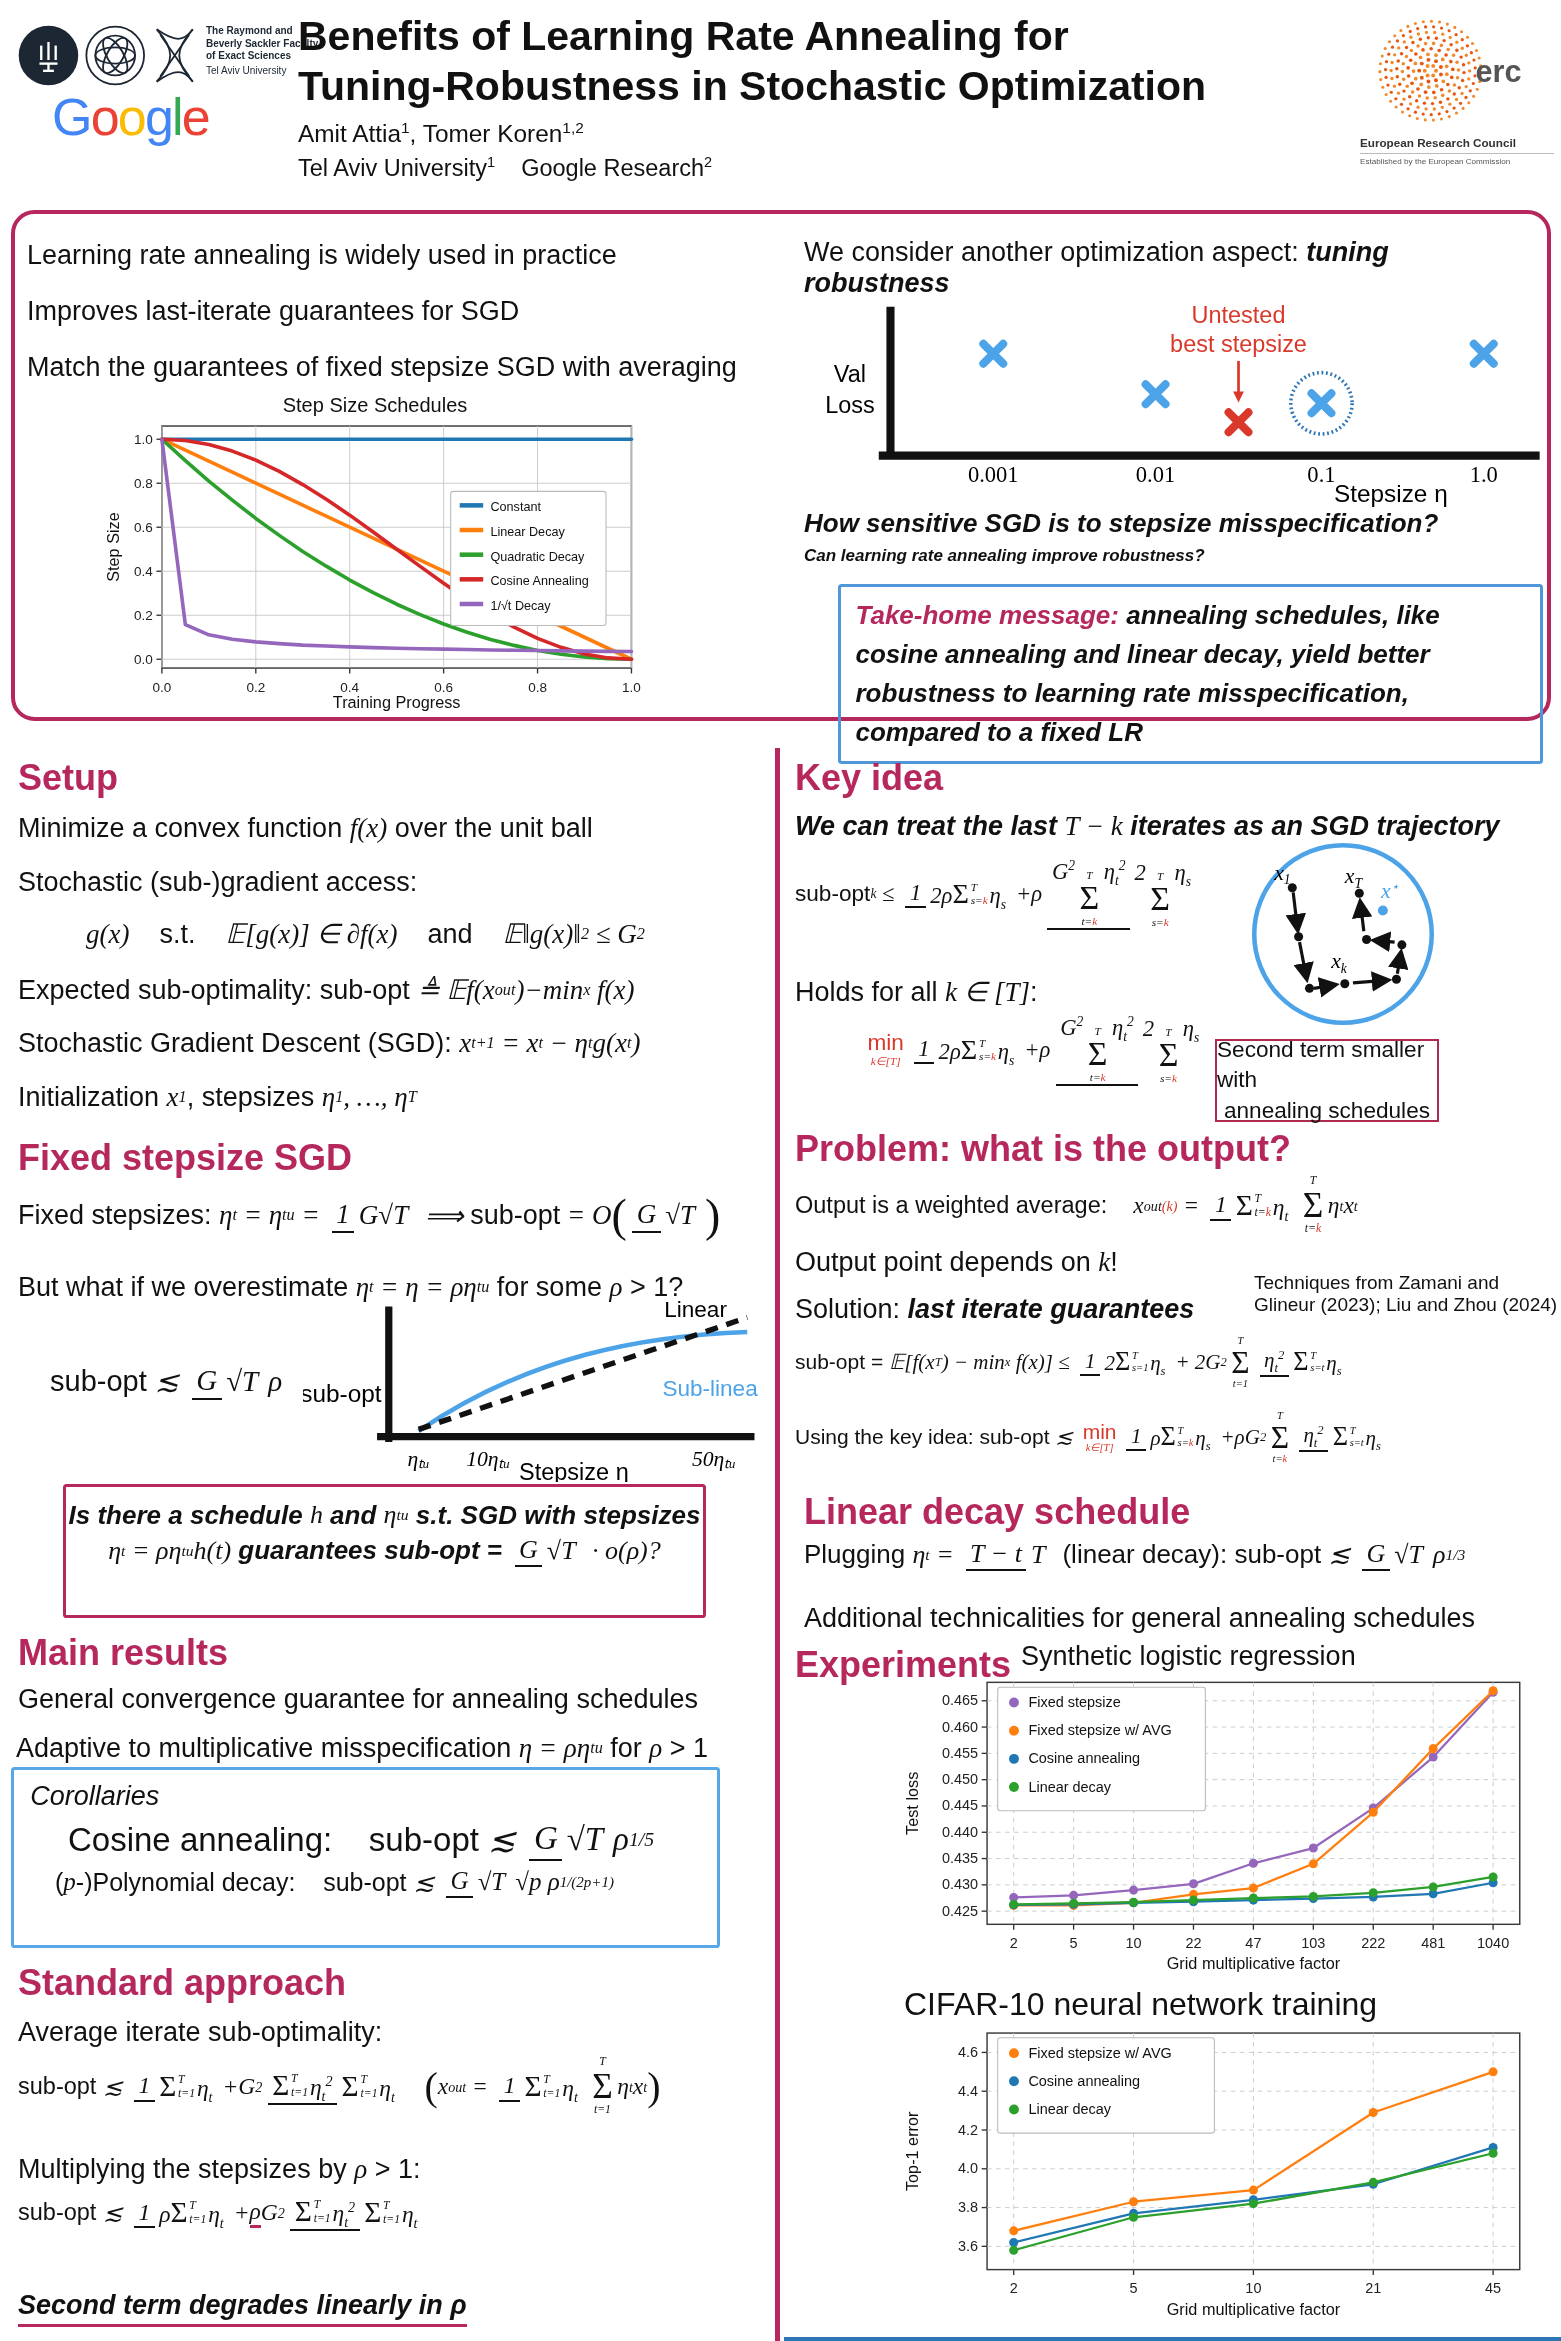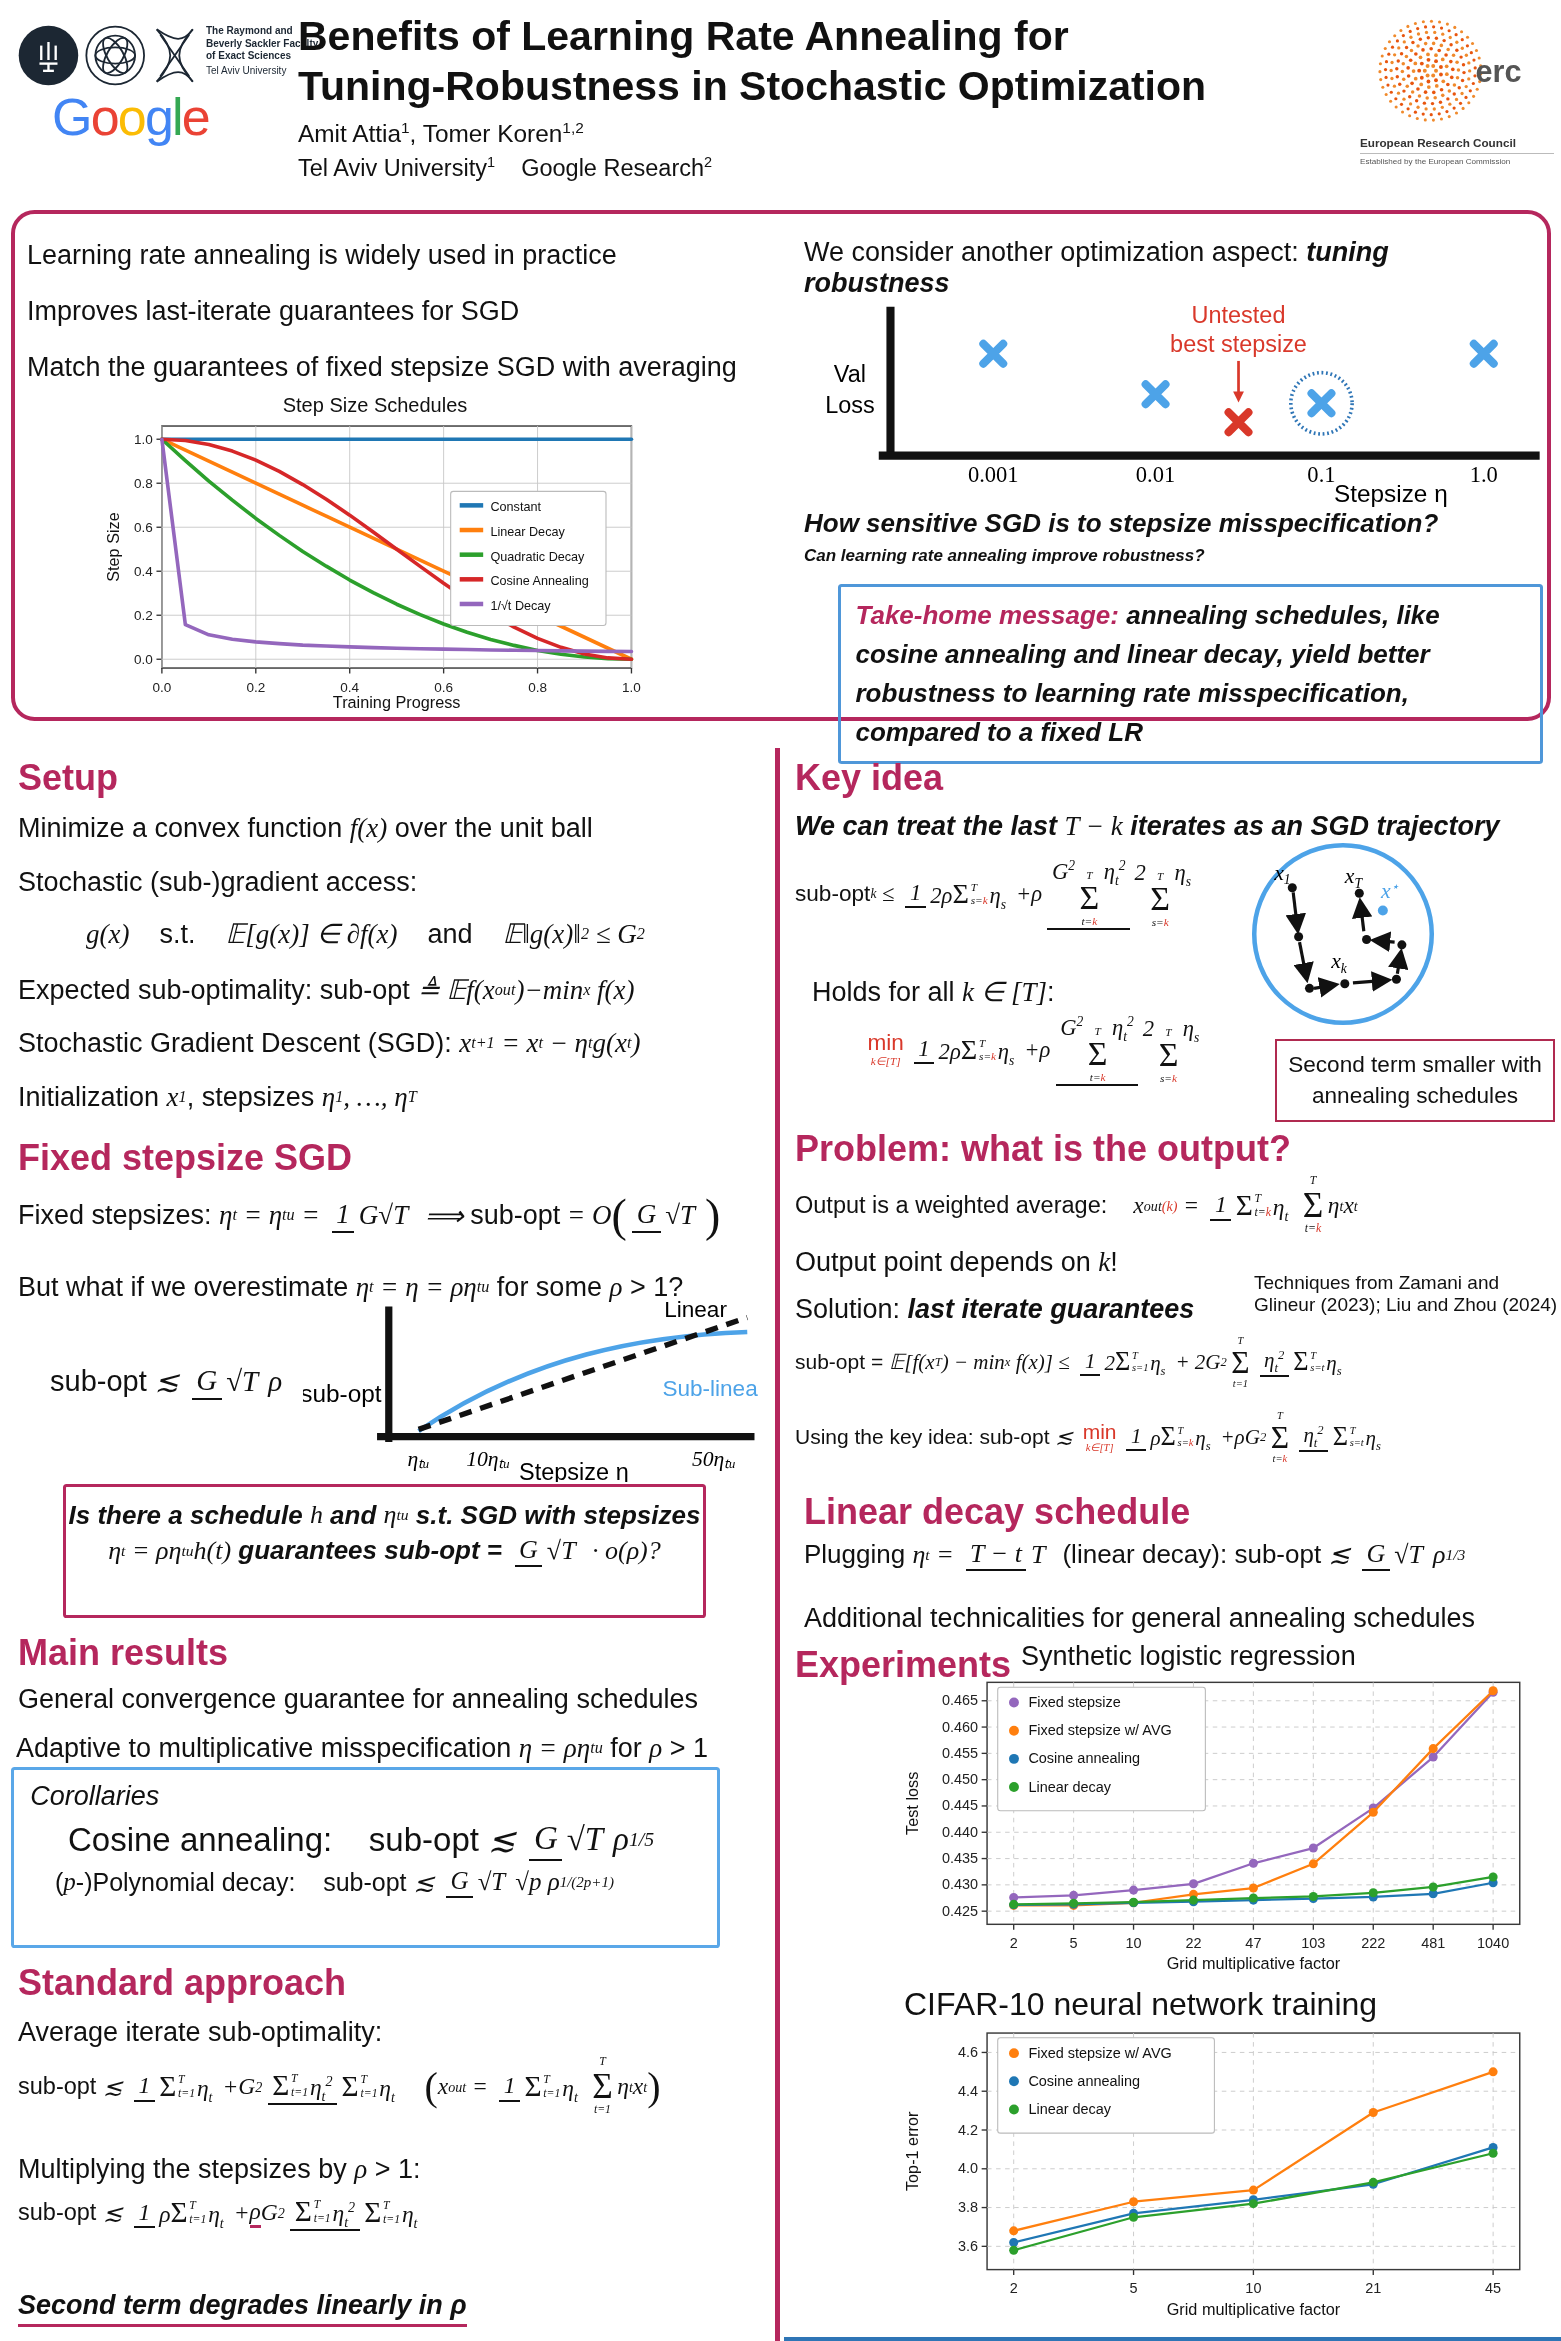--- a/index.html
+++ b/index.html
@@ -452,21 +452,21 @@
   <div class="abs formula" style="left:18px;top:2056px;font-size:23.5px"><span class="fs">sub-opt </span><span class="fi">≲ </span><span class="frac"><span class="num"><span class="fi">1</span></span><span class="den"><span class="isum"><span class="sig">Σ</span><span class="lims"><span><span class="fi">T</span></span><span><span class="fi">t=1</span></span></span></span><span class="fi">η</span><sub>t</sub></span></span><span class="fi">+G</span><sup>2</sup><span class="frac"><span class="num"><span class="isum"><span class="sig">Σ</span><span class="lims"><span><span class="fi">T</span></span><span><span class="fi">t=1</span></span></span></span><span class="fi">η</span><sub>t</sub><sup>2</sup></span><span class="den"><span class="isum"><span class="sig">Σ</span><span class="lims"><span><span class="fi">T</span></span><span><span class="fi">t=1</span></span></span></span><span class="fi">η</span><sub>t</sub></span></span><span class="fs">   </span><span class="big">(</span><span class="fi">x</span><sub>out</sub><span class="fi"> = </span><span class="frac"><span class="num"><span class="fi">1</span></span><span class="den"><span class="isum"><span class="sig">Σ</span><span class="lims"><span><span class="fi">T</span></span><span><span class="fi">t=1</span></span></span></span><span class="fi">η</span><sub>t</sub></span></span><span class="dsum"><span class="lim"><span class="fi">T</span></span><span class="sig2">Σ</span><span class="lim"><span class="fi">t=1</span></span></span><span class="fi">η</span><sub>t</sub><span class="fi">x</span><sub>t</sub><span class="big">)</span></div>
   <div class="abs formula" style="left:18px;top:2154px"><span class="fs">Multiplying the stepsizes by </span><span class="fi">ρ</span><span class="fs"> &gt; 1:</span></div>
   <div class="abs formula" style="left:18px;top:2194px;font-size:23.5px"><span class="fs">sub-opt </span><span class="fi">≲ </span><span class="frac"><span class="num"><span class="fi">1</span></span><span class="den"><span class="fi">ρ</span><span class="isum"><span class="sig">Σ</span><span class="lims"><span><span class="fi">T</span></span><span><span class="fi">t=1</span></span></span></span><span class="fi">η</span><sub>t</sub></span></span><span class="fi">+</span><span class="fi magu">ρ</span><span class="fi">G</span><sup>2</sup><span class="frac"><span class="num"><span class="isum"><span class="sig">Σ</span><span class="lims"><span><span class="fi">T</span></span><span><span class="fi">t=1</span></span></span></span><span class="fi">η</span><sub>t</sub><sup>2</sup></span><span class="den"><span class="isum"><span class="sig">Σ</span><span class="lims"><span><span class="fi">T</span></span><span><span class="fi">t=1</span></span></span></span><span class="fi">η</span><sub>t</sub></span></span></div>
   <div class="abs" style="left:18px;top:2290px">
     <span class="underl bi" style="font-size:27px">Second term degrades linearly in ρ</span>
   </div>
 
   <div class="abs hdr" style="left:795px;top:757px">Key idea</div>
   <div class="abs formula" style="left:795px;top:811px"><span class="fbi">We can treat the last </span><span class="fi">T − k</span><span class="fbi"> iterates as an SGD trajectory</span></div>
   <div class="abs formula" style="left:795px;top:858px;font-size:22.6px"><span class="fs">sub-opt</span><sub>k</sub><span class="fi"> ≤ </span><span class="frac"><span class="num"><span class="fi">1</span></span><span class="den"><span class="fi">2ρ</span><span class="isum"><span class="sig">Σ</span><span class="lims"><span><span class="fi">T</span></span><span><span class="fi">s=</span><span class="fi red">k</span></span></span></span><span class="fi">η</span><sub>s</sub></span></span><span class="fi">+ρ</span><span class="frac"><span class="num"><span class="fi">G</span><sup>2</sup><span class="dsum"><span class="lim"><span class="fi">T</span></span><span class="sig2">Σ</span><span class="lim"><span class="fi">t=</span><span class="fi red">k</span></span></span><span class="fi">η</span><sub>t</sub><sup>2</sup></span><span class="den"><span class="fi">2</span><span class="dsum"><span class="lim"><span class="fi">T</span></span><span class="sig2">Σ</span><span class="lim"><span class="fi">s=</span><span class="fi red">k</span></span></span><span class="fi">η</span><sub>s</sub></span></span></div>
-  <div class="abs formula" style="left:812px;top:976px"><span class="fs">Holds for all </span><span class="fi">k ∈ [T]</span><span class="fs">:</span></div>
+  <div class="abs formula" style="left:795px;top:976px"><span class="fs">Holds for all </span><span class="fi">k ∈ [T]</span><span class="fs">:</span></div>
   <div class="abs formula" style="left:863px;top:1014px;font-size:22.6px"><span class="dsum"><span class="minw red">min</span><span class="lim red"><span class="fi">k∈[T]</span></span></span><span class="frac"><span class="num"><span class="fi">1</span></span><span class="den"><span class="fi">2ρ</span><span class="isum"><span class="sig">Σ</span><span class="lims"><span><span class="fi">T</span></span><span><span class="fi">s=</span><span class="fi red">k</span></span></span></span><span class="fi">η</span><sub>s</sub></span></span><span class="fi">+ρ</span><span class="frac"><span class="num"><span class="fi">G</span><sup>2</sup><span class="dsum"><span class="lim"><span class="fi">T</span></span><span class="sig2">Σ</span><span class="lim"><span class="fi">t=</span><span class="fi red">k</span></span></span><span class="fi">η</span><sub>t</sub><sup>2</sup></span><span class="den"><span class="fi">2</span><span class="dsum"><span class="lim"><span class="fi">T</span></span><span class="sig2">Σ</span><span class="lim"><span class="fi">s=</span><span class="fi red">k</span></span></span><span class="fi">η</span><sub>s</sub></span></span></div>
 
   <svg class="abs" style="left:1247px;top:838px" width="192" height="192" viewBox="0 0 212 212">
     <defs>
       <marker id="arr" viewBox="0 0 10 10" refX="8" refY="5" markerWidth="6.5" markerHeight="6.5" orient="auto-start-reverse">
         <path d="M0,0 L10,5 L0,10 z" fill="#111"></path>
       </marker>
     </defs>
     <circle cx="106" cy="106" r="98" fill="none" stroke="#4da3e8" stroke-width="5"></circle>
     <g stroke="#111" stroke-width="3.5">
@@ -488,21 +488,21 @@
       <circle cx="132" cy="112" r="5"></circle>
         <circle cx="124" cy="61" r="5"></circle>
     </g>
     <circle cx="150" cy="80" r="5.5" fill="#4da3e8"></circle>
     <text x="30" y="46" font-size="24" class="mathtxt"><tspan>x</tspan><tspan dy="5" font-size="15">1</tspan></text>
     <text x="93" y="144" font-size="24" class="mathtxt"><tspan>x</tspan><tspan dy="5" font-size="15">k</tspan></text>
     <text x="108" y="50" font-size="24" class="mathtxt"><tspan>x</tspan><tspan dy="5" font-size="15">T</tspan></text>
     <text x="148" y="66" font-size="24" class="mathtxt" fill="#4da3e8"><tspan>x</tspan><tspan dy="-8" font-size="15">⋆</tspan></text>
   </svg>
 
-  <div class="abs stbox" style="left:1275px;top:1039px;width:280px;height:83px">
+  <div class="abs stbox" style="left:1215px;top:1039px;width:224px;height:83px">
     <div>Second term smaller with</div>
     <div>annealing schedules</div>
   </div>
 
   <div class="abs hdr" style="left:795px;top:1128px">Problem: what is the output?</div>
   <div class="abs formula" style="left:795px;top:1175px;font-size:23.5px"><span class="fs">Output is a weighted average:    </span><span class="fi">x</span><sub>out</sub><sup class="red">(k)</sup><span class="fi"> = </span><span class="frac"><span class="num"><span class="fi">1</span></span><span class="den"><span class="isum"><span class="sig">Σ</span><span class="lims"><span><span class="fi">T</span></span><span><span class="fi">t=</span><span class="fi red">k</span></span></span></span><span class="fi">η</span><sub>t</sub></span></span><span class="dsum"><span class="lim"><span class="fi">T</span></span><span class="sig2">Σ</span><span class="lim"><span class="fi">t=</span><span class="fi red">k</span></span></span><span class="fi">η</span><sub>t</sub><span class="fi">x</span><sub>t</sub></div>
   <div class="abs formula" style="left:795px;top:1247px"><span class="fs">Output point depends on </span><span class="fi">k</span><span class="fs">!</span></div>
   <div class="abs formula" style="left:795px;top:1294px"><span class="fs">Solution: </span><span class="fbi">last iterate guarantees</span></div>
   <div class="abs center" style="left:1254px;top:1272px;width:307px;font-size:19px">
     <div>Techniques from Zamani and</div>

